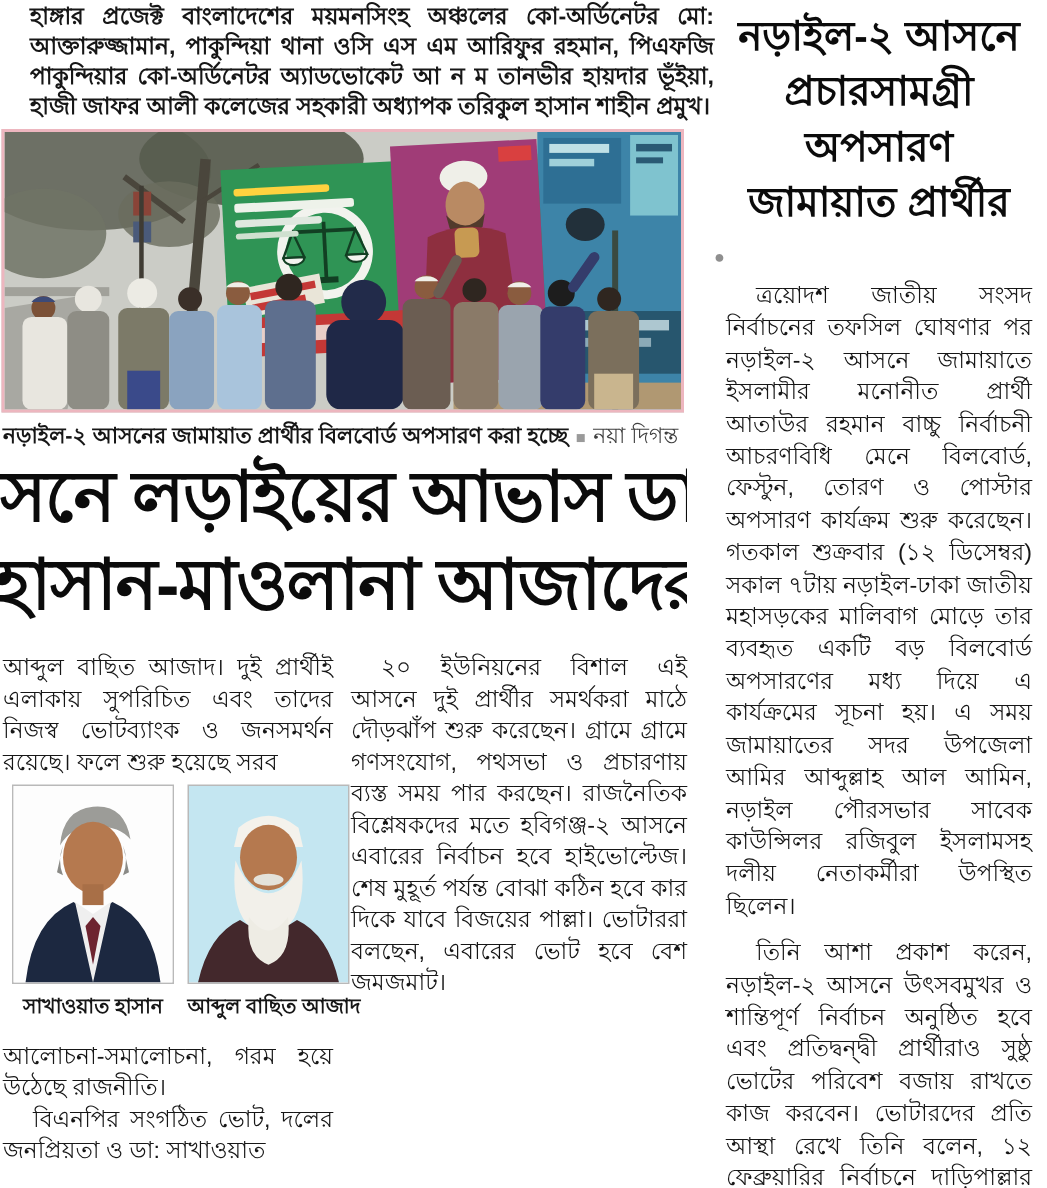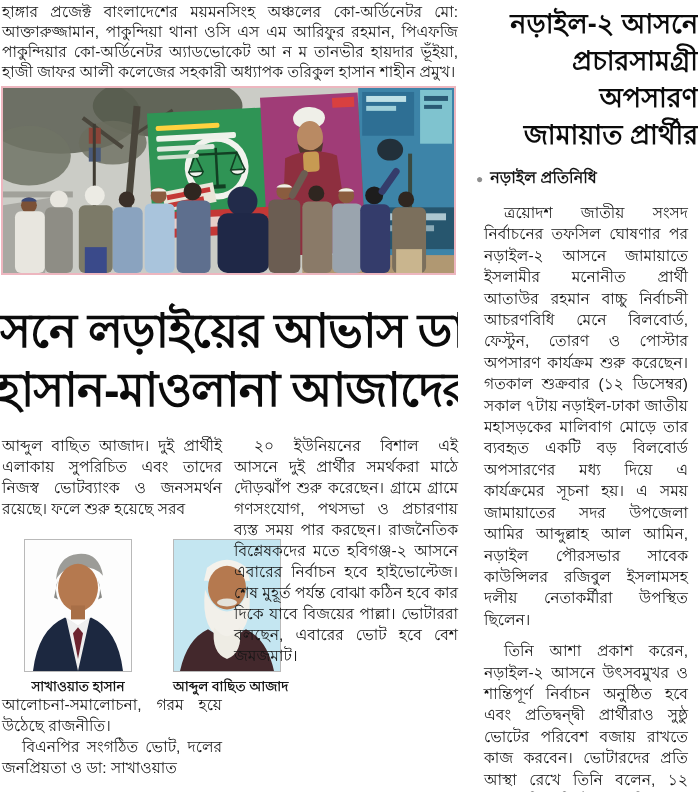--- a/index.html
+++ b/index.html
@@ -1,20 +1,20 @@
 <!DOCTYPE html>
 <html lang="bn"><head>
 <meta charset="utf-8">
 <style>
   html,body{margin:0;padding:0;background:#fff;}
   .page{position:relative;width:698px;height:792px;background:#ffffff;overflow:hidden;
         font-family:"Liberation Sans",sans-serif;color:#161616;}
 
-  .top-article{position:absolute;left:2px;top:2px;width:456px;
-        font-size:15.5px;line-height:20px;font-weight:normal;text-align:justify;}
+  .top-article{position:absolute;left:20px;top:2px;width:456px;
+        font-size:15.5px;line-height:20px;font-weight:bold;text-align:justify;}
 
   .news-photo{position:absolute;left:1px;top:86px;width:455px;height:189px;
         border:2px solid #edb6bf;box-sizing:border-box;background:#cbccc6;overflow:hidden;}
   .photo-scene{display:block;width:100%;height:100%;}
 
   .photo-caption{position:absolute;left:2px;top:279px;width:456px;
         font-size:14.5px;font-weight:bold;white-space:nowrap;}
   .credit-sq{color:#9a9a9a;font-size:11px;margin:0 5px;}
   .credit{font-weight:normal;color:#3f3f3f;}
 
@@ -25,26 +25,26 @@
   .headline .hl2{margin-left:-4px;}
 
   .col{position:absolute;text-align:justify;font-size:15.5px;line-height:21px;}
   .col p{margin:0;}
   p.ind{text-indent:20px;}
   .col1{left:2px;top:435px;width:220px;}
   .col1b{left:2px;top:694px;width:220px;}
   .col2{left:234px;top:435px;width:224px;}
 
   .portraits{position:absolute;left:8px;top:523px;width:230px;display:flex;gap:9px;}
-  .portraits figure{margin:16px;width:108px;}
+  .portraits figure{margin:0;width:108px;}
   .pimg{width:108px;height:133px;border:1px solid #b9b9b9;box-sizing:border-box;display:block;}
   .portraits figcaption{font-size:13.5px;font-weight:bold;text-align:center;margin-top:4px;white-space:nowrap;}
 
   .side{position:absolute;left:474px;top:0;width:224px;}
-  .side-headline{font-size:27px;font-weight:bold;line-height:37px;text-align:right;
+  .side-headline{font-size:27px;font-weight:bold;line-height:37px;text-align:center;
         margin-top:6px;color:#0b0b0b;}
   .byline{display:flex;align-items:center;gap:7px;margin:11px 0 7px 2px;
         font-size:16px;font-weight:bold;}
   .byline .bullet{color:#8f8f8f;font-size:12px;line-height:1;}
   .side p{margin:10px;text-align:justify;font-size:15.5px;line-height:21.4px;}
 </style>
 </head>
 <body>
 
 <div class="page">
@@ -151,20 +151,23 @@
         <circle cx="372" cy="108" r="9" fill="#1d1d1d"></circle>
           <rect x="358" y="117" width="30" height="69" rx="6" fill="#343c6b"></rect>
         <line x1="380" y1="104" x2="394" y2="84" stroke="#343c6b" stroke-width="7" stroke-linecap="round"></line>
         <circle cx="404" cy="112" r="8" fill="#2f2620"></circle>
           <rect x="390" y="120" width="34" height="66" rx="6" fill="#7b6f5c"></rect>
           <rect x="394" y="162" width="26" height="24" fill="#c9b58e"></rect>
       </g>
     </svg>
   </div>
 
+  <div class="photo-caption">
+    <span>নড়াইল-২ আসনের জামায়াত প্রার্থীর বিলবোর্ড অপসারণ করা হচ্ছে</span><span class="credit-sq">■</span><span class="credit">নয়া দিগন্ত</span>
+  </div>
 
   <div class="headline">
     <div class="hl hl1">সনে লড়াইয়ের আভাস ডা:</div>
     <div class="hl hl2">হাসান-মাওলানা আজাদের</div>
   </div>
 
   <div class="col col1">
     <p>আব্দুল বাছিত আজাদ। দুই প্রার্থীই এলাকায় সুপরিচিত এবং তাদের নিজস্ব ভোটব্যাংক ও জনসমর্থন রয়েছে। ফলে শুরু হয়েছে সরব</p>
   </div>
 
@@ -207,19 +210,18 @@
   </div>
 
   <div class="side">
     <div class="side-headline">
       <div>নড়াইল-২ আসনে</div>
       <div>প্রচারসামগ্রী অপসারণ</div>
       <div>জামায়াত প্রার্থীর</div>
     </div>
     <div class="byline">
       <span class="bullet">●</span>
-      <span>নড়াইল প্রতিনিধি</span>
     </div>
     <p class="ind">ত্রয়োদশ জাতীয় সংসদ নির্বাচনের তফসিল ঘোষণার পর নড়াইল-২ আসনে জামায়াতে ইসলামীর মনোনীত প্রার্থী আতাউর রহমান বাচ্চু নির্বাচনী আচরণবিধি মেনে বিলবোর্ড, ফেস্টুন, তোরণ ও পোস্টার অপসারণ কার্যক্রম শুরু করেছেন। গতকাল শুক্রবার (১২ ডিসেম্বর) সকাল ৭টায় নড়াইল-ঢাকা জাতীয় মহাসড়কের মালিবাগ মোড়ে তার ব্যবহৃত একটি বড় বিলবোর্ড অপসারণের মধ্য দিয়ে এ কার্যক্রমের সূচনা হয়। এ সময় জামায়াতের সদর উপজেলা আমির আব্দুল্লাহ আল আমিন, নড়াইল পৌরসভার সাবেক কাউন্সিলর রজিবুল ইসলামসহ দলীয় নেতাকর্মীরা উপস্থিত ছিলেন।</p>
     <p class="ind">তিনি আশা প্রকাশ করেন, নড়াইল-২ আসনে উৎসবমুখর ও শান্তিপূর্ণ নির্বাচন অনুষ্ঠিত হবে এবং প্রতিদ্বন্দ্বী প্রার্থীরাও সুষ্ঠু ভোটের পরিবেশ বজায় রাখতে কাজ করবেন। ভোটারদের প্রতি আস্থা রেখে তিনি বলেন, ১২ ফেব্রুয়ারির নির্বাচনে দাড়িপাল্লার বিজয় নিশ্চিত হবে ইনশাআল্লাহ।</p>
   </div>
 
 </div>
 
 </body></html>

